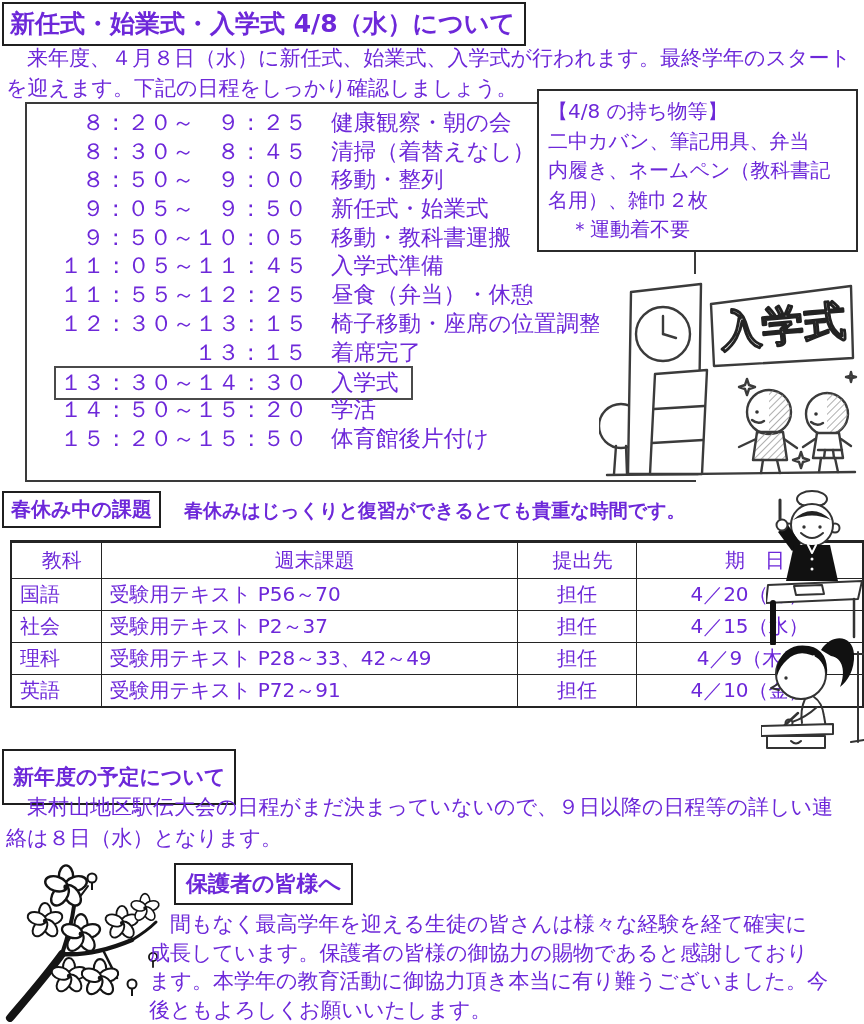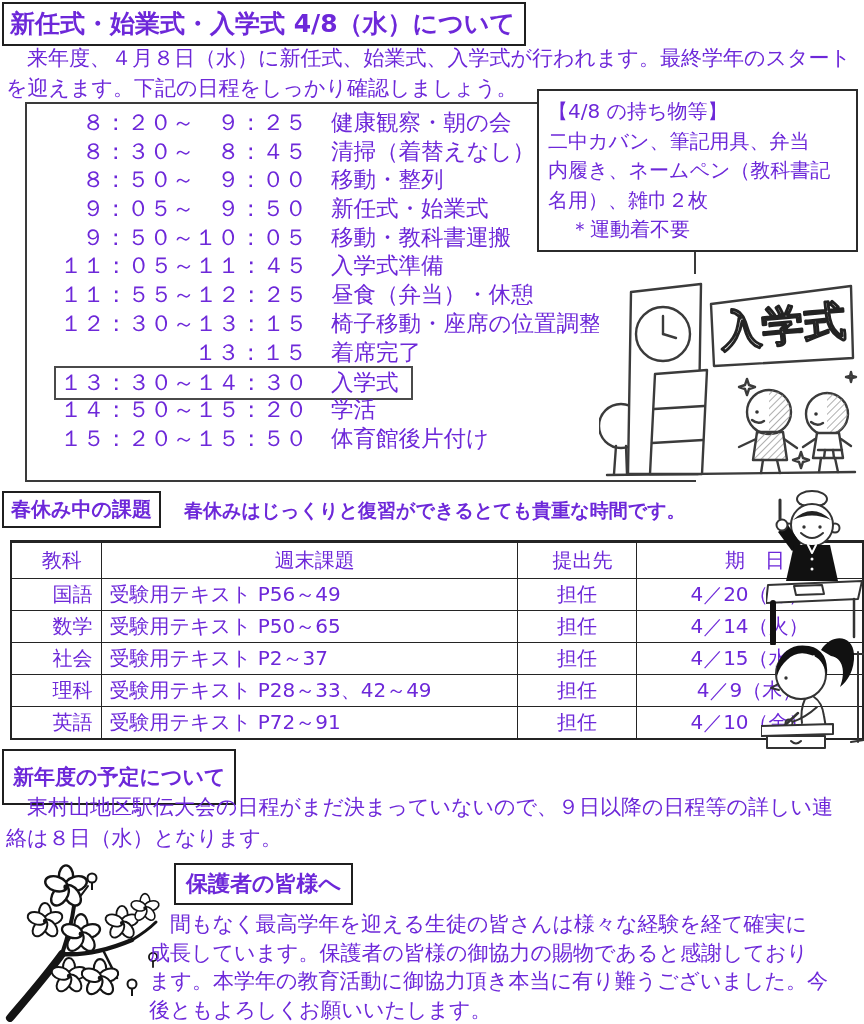--- a/index.html
+++ b/index.html
@@ -33,21 +33,21 @@
 
   .note{left:184px;top:498px;font-size:19px;font-weight:bold;white-space:nowrap;}
 
   
   .hw-table{left:10px;top:540px;border-collapse:collapse;table-layout:fixed;background:#fff;}
   .hw-table td,.hw-table th{border:1.8px solid #242424;font-size:20px;font-weight:normal;
         padding:0 8px;overflow:hidden;white-space:nowrap;}
   .hw-table{border:2.5px solid #242424;}
   .hw-table thead th{height:35px;text-align:center;border-top:3px solid #242424;padding-left:19px;}
   .hw-table tbody td{height:31px;}
-  .c-sub{width:62px;text-align:right;}
+  .c-sub{width:62px;text-align:left;}
   .c-task{width:390px;text-align:left;}
   .c-dest{width:92px;text-align:center;}
   .c-date{width:200px;text-align:center;}
 
   
   .illo{pointer-events:none;}
   .school-illo{left:599px;top:274px;width:263px;height:206px;background:#fff;}
   .boy-illo{left:766px;top:487px;width:98px;height:158px;}
   .girl-illo{left:761px;top:630px;width:103px;height:120px;}
   .blossom-illo{left:4px;top:860px;width:162px;height:162px;}
@@ -147,29 +147,23 @@
       <tr>
         <th class="c-sub">教科</th>
         <th class="c-task">週末課題</th>
         <th class="c-dest">提出先</th>
         <th class="c-date">期　日</th>
       </tr>
     </thead>
     <tbody>
       <tr>
         <td class="c-sub">国語</td>
-        <td class="c-task">受験用テキスト P56～49</td>
+        <td class="c-task">受験用テキスト P56～70</td>
         <td class="c-dest">担任</td>
         <td class="c-date">4／20（月）</td>
-      </tr>
-      <tr>
-        <td class="c-sub">数学</td>
-        <td class="c-task">受験用テキスト P50～65</td>
-        <td class="c-dest">担任</td>
-        <td class="c-date">4／14（火）</td>
       </tr>
       <tr>
         <td class="c-sub">社会</td>
         <td class="c-task">受験用テキスト P2～37</td>
         <td class="c-dest">担任</td>
         <td class="c-date">4／15（水）</td>
       </tr>
       <tr>
         <td class="c-sub">理科</td>
         <td class="c-task">受験用テキスト P28～33、42～49</td>

